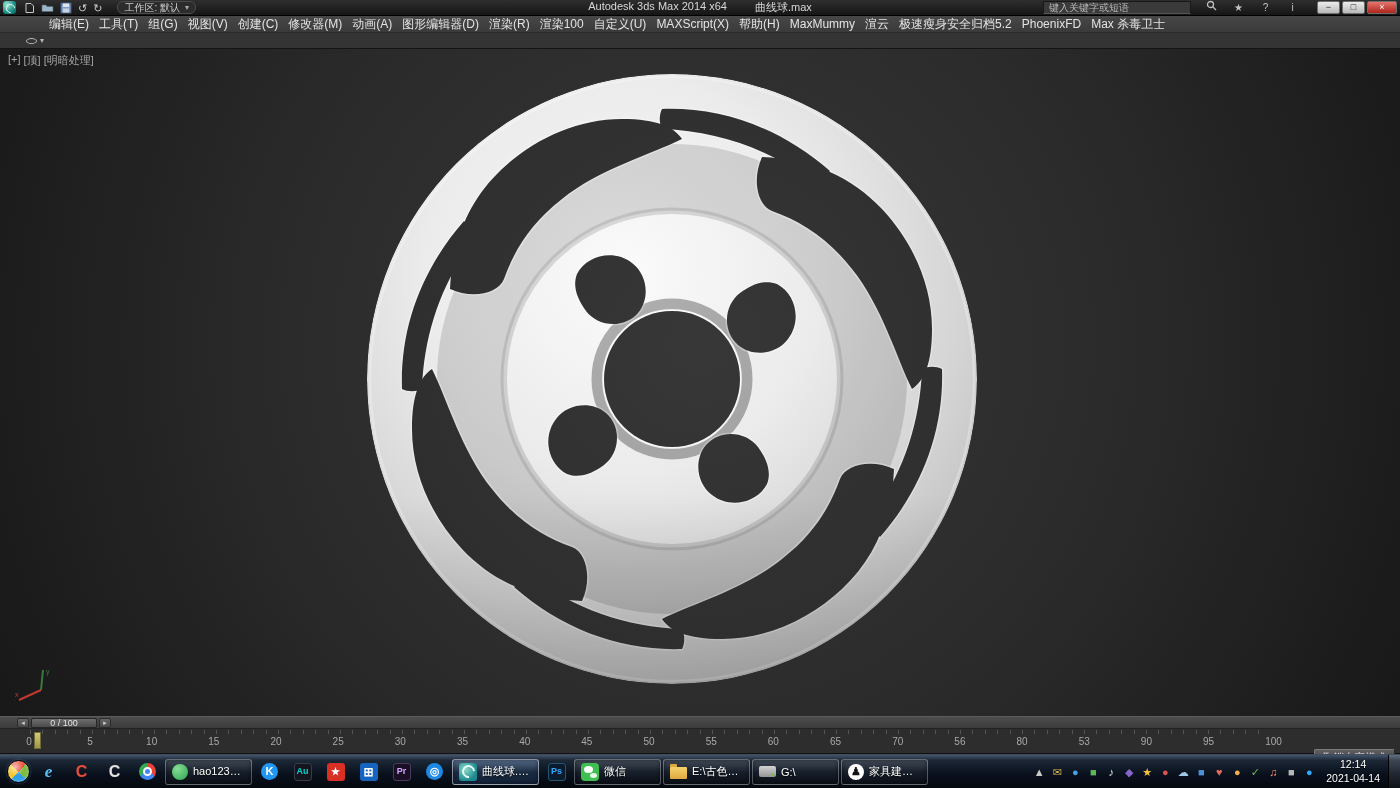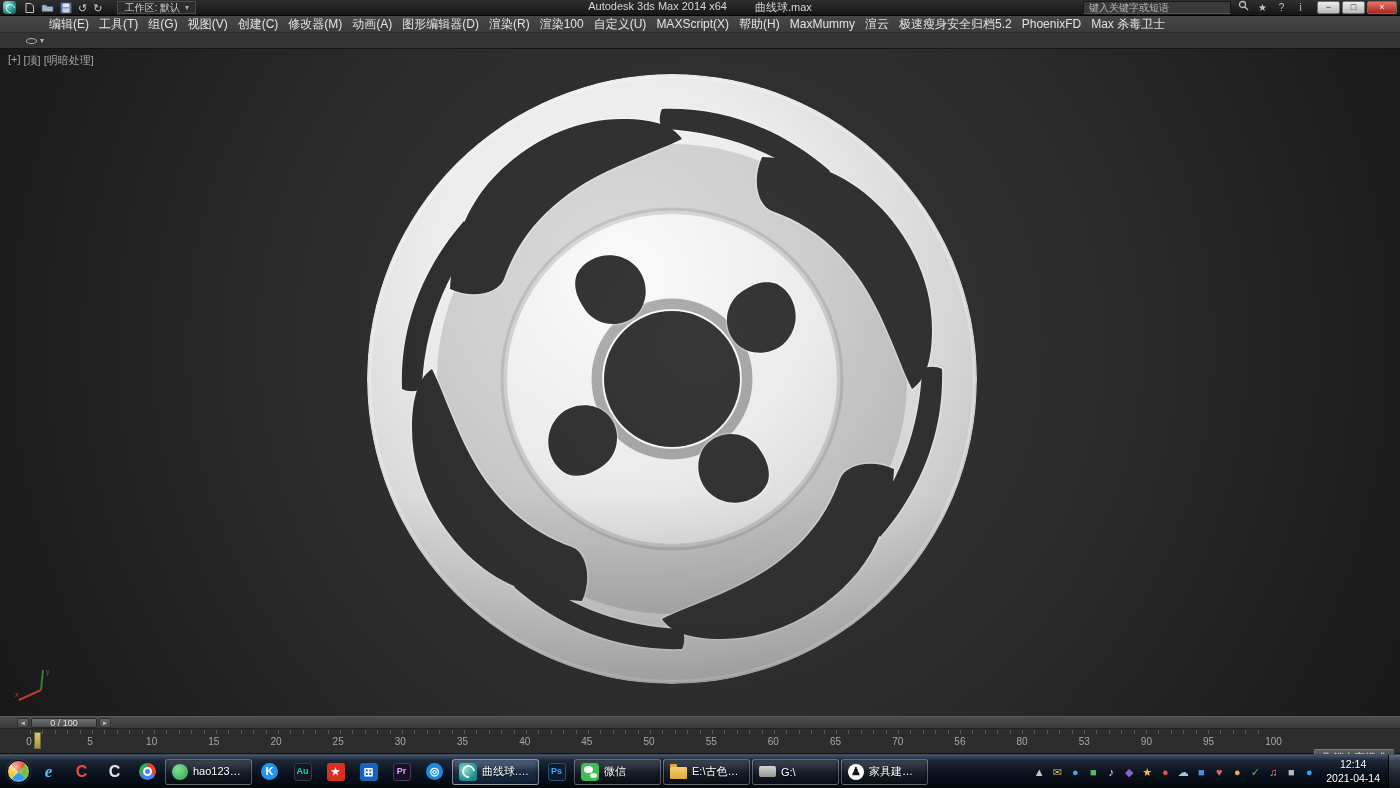--- a/index.html
+++ b/index.html
@@ -16,25 +16,25 @@
     border-bottom:1px solid #000;
   }
   .app-logo { width:13px; height:13px; border-radius:3px; flex:0 0 auto;
     background:radial-gradient(circle at 32% 30%, #a8e6d4, #1f968c 55%, #0b5a58); position:relative; }
   .app-logo::before { content:""; position:absolute; left:3px; top:3px; width:7px; height:7px;
     border:1.5px solid #eafff8; border-right-color:transparent; border-radius:50%; transform:rotate(40deg); }
   .qat { display:flex; align-items:center; gap:6px; margin-left:3px; }
   .qat .qbtn { display:flex; align-items:center; justify-content:center; height:14px; }
   .qat .arrow { color:#cfcfcf; font-size:11px; line-height:12px; }
   .workspace { display:flex; align-items:center; gap:5px; margin-left:9px; padding:0 6px; height:13px;
-    border:1px solid #4b4b4b; background:#2c2c2c; color:#cfcfcf; font-size:10px; border-radius:0; }
+    border:1px solid #4b4b4b; background:#2c2c2c; color:#cfcfcf; font-size:10px; border-radius:6px; }
   .workspace .caret { font-size:8px; color:#aaa; }
   .window-title { position:absolute; left:50%; transform:translateX(-50%); display:flex; gap:28px;
     font-size:11px; color:#d8d8d8; white-space:nowrap; pointer-events:none; }
-  .tbar-right { margin-left:auto; display:flex; align-items:center; gap:6px; }
+  .tbar-right { margin-left:auto; display:flex; align-items:center; gap:14px; }
   .search-input { width:148px; height:13px; background:#3a3a3a; border:1px solid #181818;
     border-bottom-color:#555; color:#ddd; font-size:10px; padding:0 5px; border-radius:1px;
     font-family:"Liberation Sans", sans-serif; }
   .search-input::placeholder { color:#b8b8b8; }
   .mini-ic { color:#c2c2c2; font-size:10px; width:13px; text-align:center; line-height:14px; }
   .win-controls { display:flex; gap:2px; margin-left:4px; }
   .win-btn { width:23px; height:13px; display:flex; align-items:center; justify-content:center;
     font-size:9px; color:#1d1d1d; background:linear-gradient(#ececec,#b9b9b9);
     border:1px solid #6f6f6f; border-radius:2px; line-height:1; }
   .win-btn.close { background:linear-gradient(#e7756c,#ad241b); color:#fff; width:30px; }

